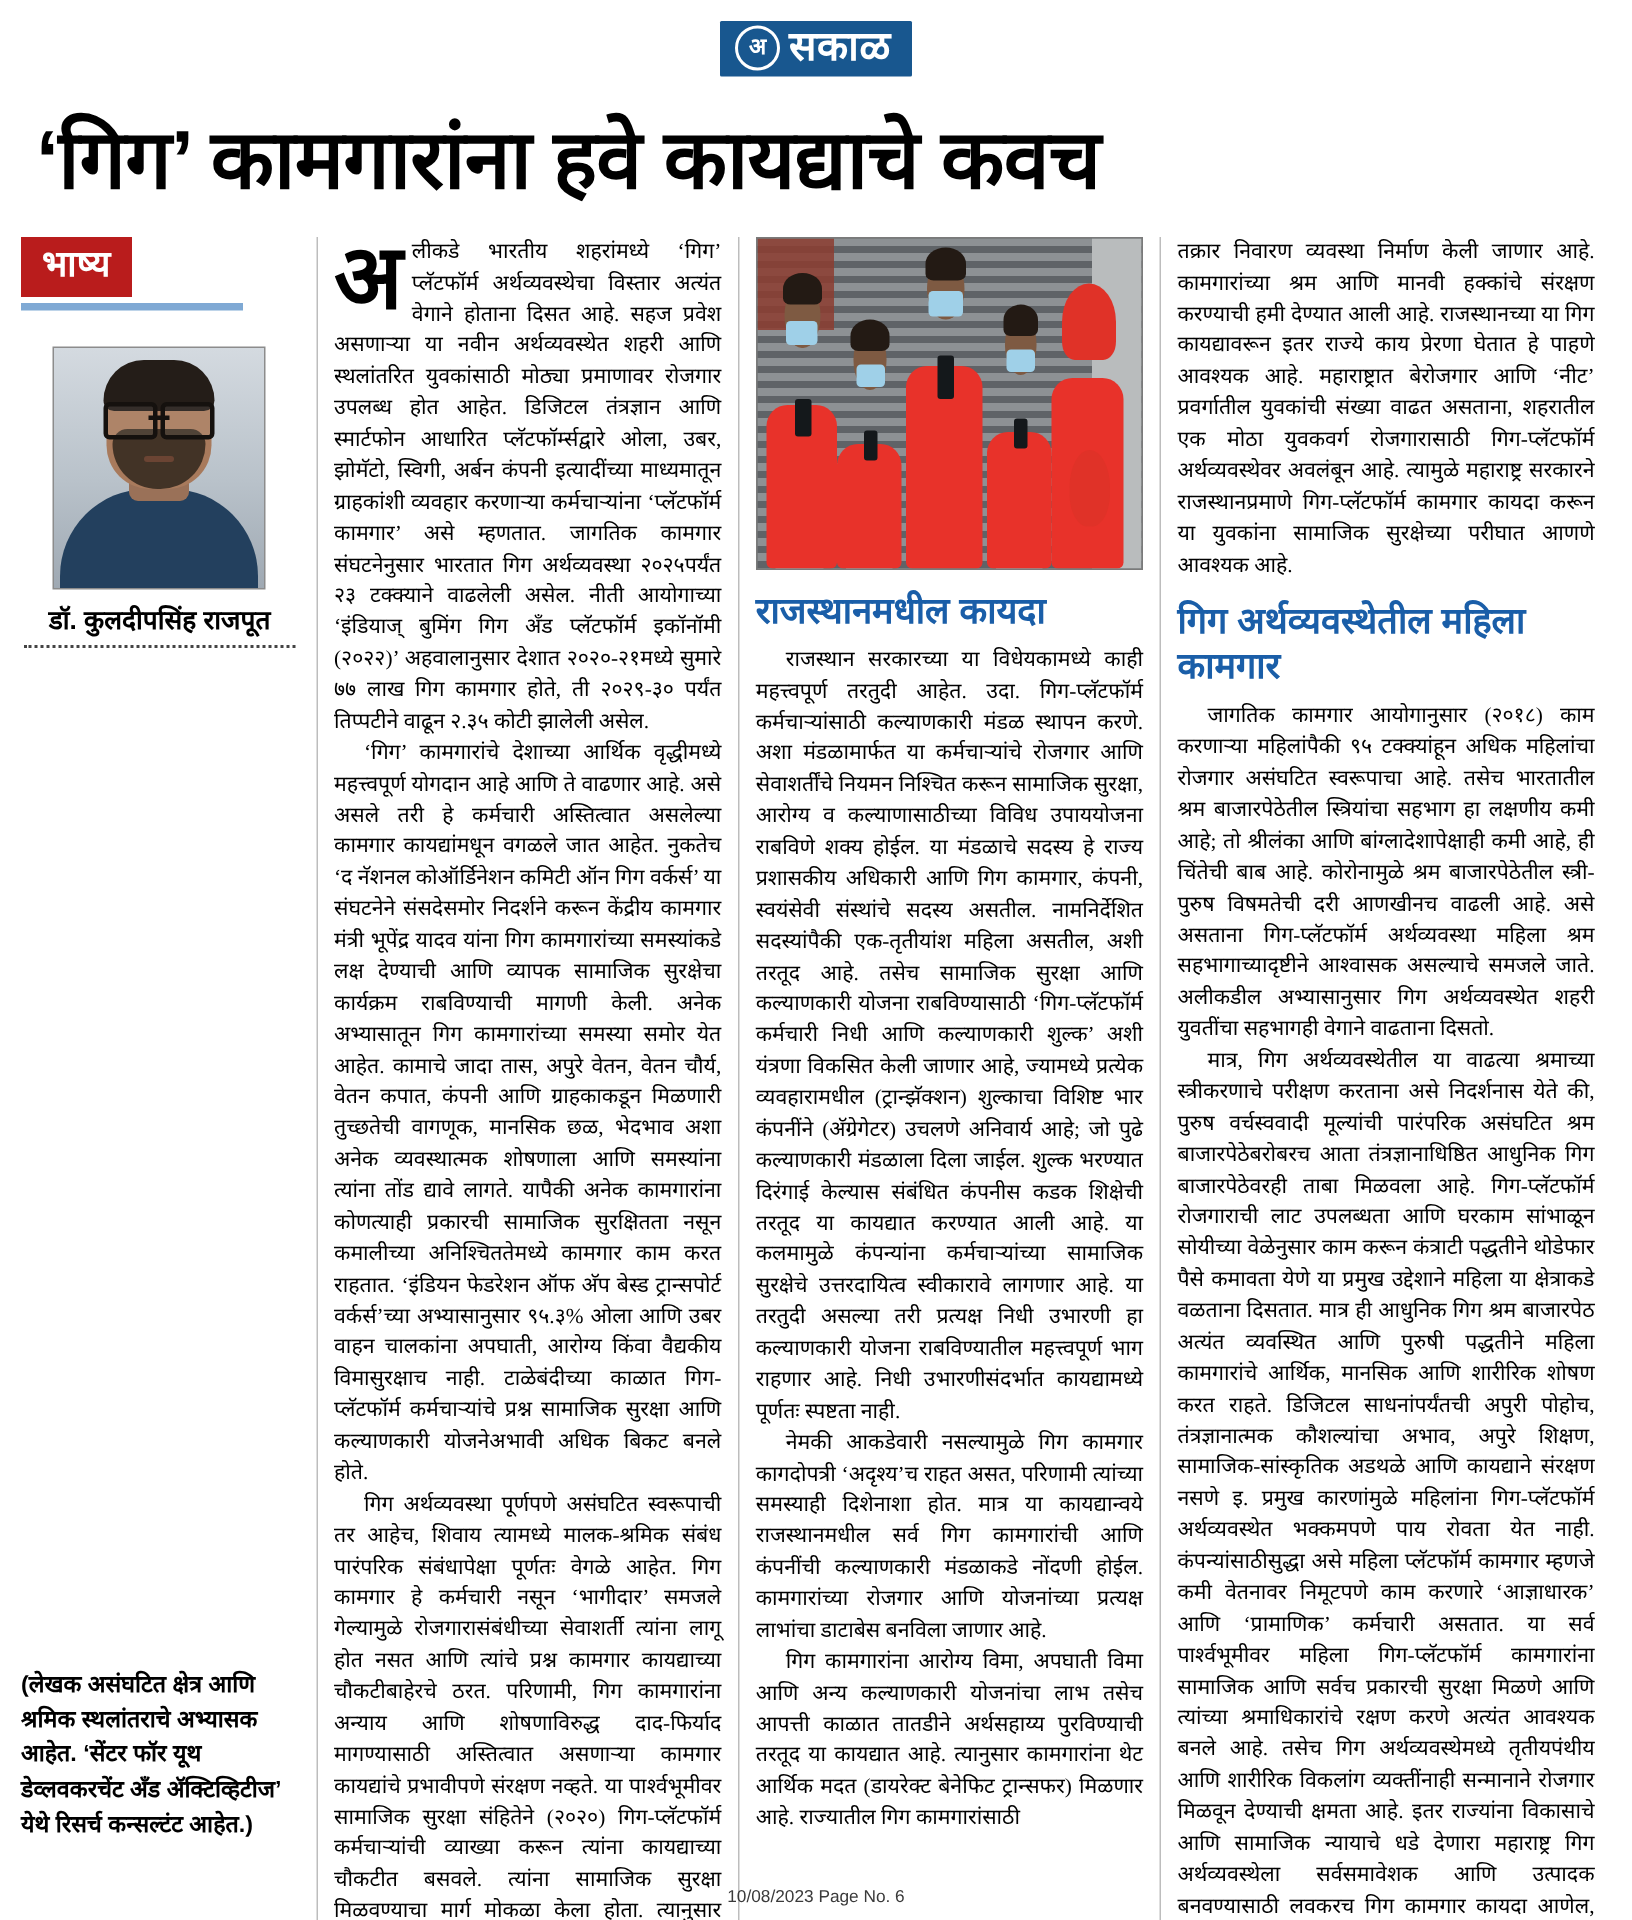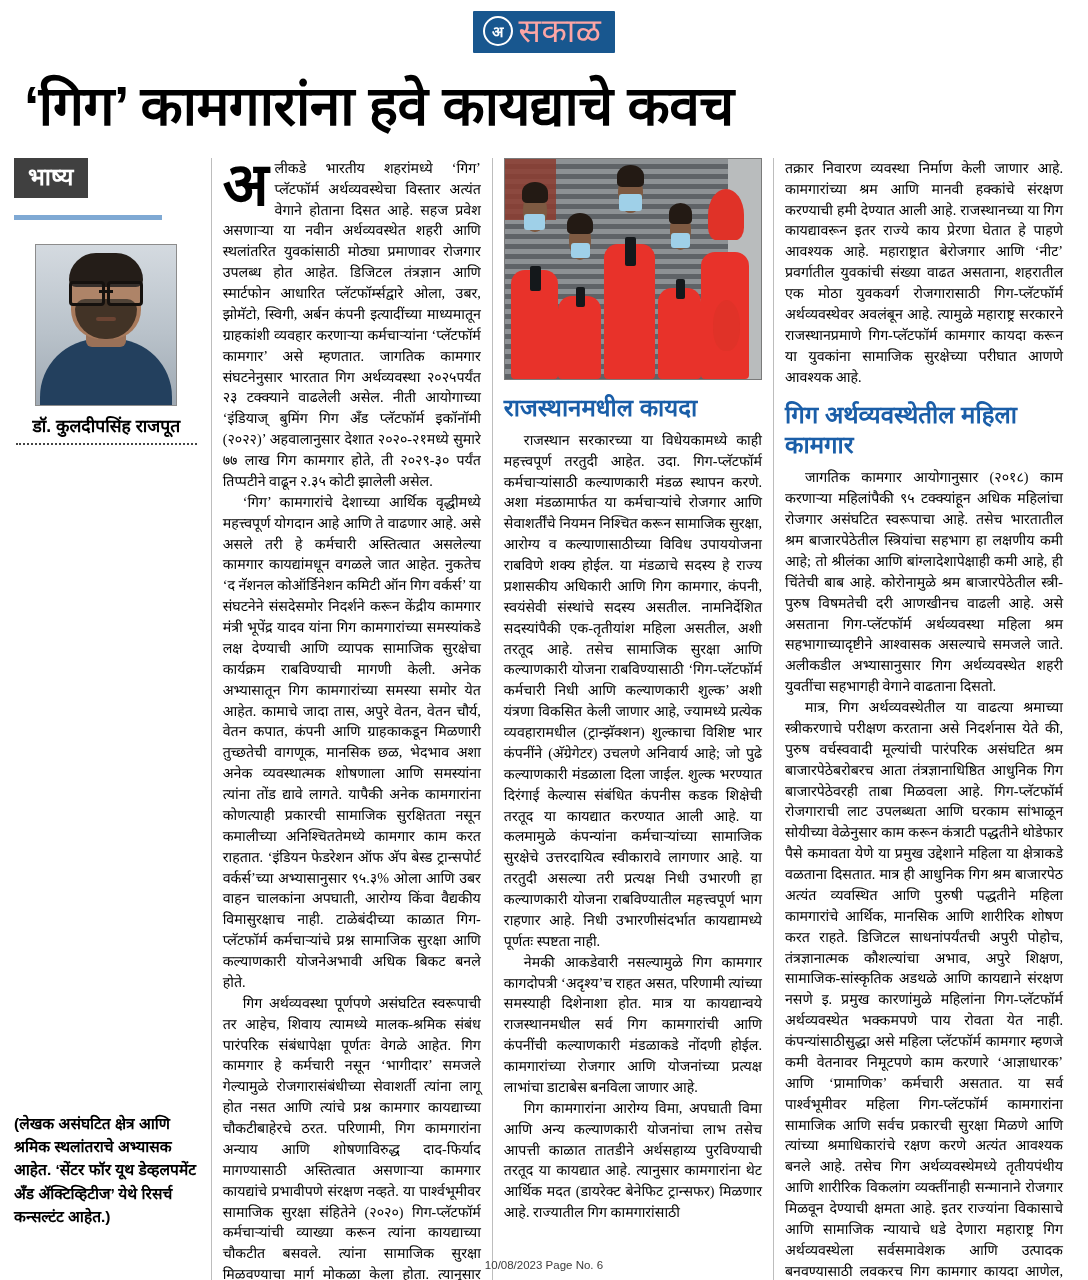--- a/index.html
+++ b/index.html
@@ -42,23 +42,23 @@
     display: flex;
     align-items: center;
     justify-content: center;
     color: #ffffff;
     font-size: 15px;
     font-weight: bold;
     line-height: 1;
     font-family: "Liberation Sans", sans-serif;
   }
   .logo-text {
-    color: #fca5a5;
-    font-size: 33px;
-    font-weight: normal;
+    color: #ffffff;
+    font-size: 27px;
+    font-weight: bold;
     letter-spacing: 0.5px;
     font-family: "Liberation Sans", sans-serif;
     line-height: 1.05;
   }
 
   
   .headline {
     text-align: left;
     font-size: 55px;
     font-weight: bold;
@@ -96,29 +96,29 @@
   .col-body {
     width: 282px;
     padding: 0 11px;
   }
   .col-body.wide {
     width: 302px;
   }
 
   
   .bhashya-banner {
-    background: #404040;
+    background: #b91c1c;
     color: #ffffff;
     font-family: "Liberation Sans", sans-serif;
     font-weight: bold;
     font-size: 24px;
     padding: 6px 14px 8px 14px;
     display: inline-block;
     line-height: 1.1;
-    margin-bottom: 17px;
+    margin-bottom: 4px;
   }
   .bhashya-underline {
     height: 5px;
     background: #7fa9d4;
     width: 148px;
     margin-bottom: 24px;
   }
   .author-photo {
     width: 140px;
     height: 160px;
@@ -450,17 +450,17 @@
 
   <div class="col col-body wide">
     <p class="body first">तक्रार निवारण व्यवस्था निर्माण केली जाणार आहे. कामगारांच्या श्रम आणि मानवी हक्कांचे संरक्षण करण्याची हमी देण्यात आली आहे. राजस्थानच्या या गिग कायद्यावरून इतर राज्ये काय प्रेरणा घेतात हे पाहणे आवश्यक आहे. महाराष्ट्रात बेरोजगार आणि ‘नीट’ प्रवर्गातील युवकांची संख्या वाढत असताना, शहरातील एक मोठा युवकवर्ग रोजगारासाठी गिग-प्लॅटफॉर्म अर्थव्यवस्थेवर अवलंबून आहे. त्यामुळे महाराष्ट्र सरकारने राजस्थानप्रमाणे गिग-प्लॅटफॉर्म कामगार कायदा करून या युवकांना सामाजिक सुरक्षेच्या परीघात आणणे आवश्यक आहे.</p>
     <h2 class="subhead">गिग अर्थव्यवस्थेतील महिला कामगार</h2>
     <p class="body">जागतिक कामगार आयोगानुसार (२०१८) काम करणाऱ्या महिलांपैकी ९५ टक्क्यांहून अधिक महिलांचा रोजगार असंघटित स्वरूपाचा आहे. तसेच भारतातील श्रम बाजारपेठेतील स्त्रियांचा सहभाग हा लक्षणीय कमी आहे; तो श्रीलंका आणि बांग्लादेशापेक्षाही कमी आहे, ही चिंतेची बाब आहे. कोरोनामुळे श्रम बाजारपेठेतील स्त्री-पुरुष विषमतेची दरी आणखीनच वाढली आहे. असे असताना गिग-प्लॅटफॉर्म अर्थव्यवस्था महिला श्रम सहभागाच्यादृष्टीने आश्वासक असल्याचे समजले जाते. अलीकडील अभ्यासानुसार गिग अर्थव्यवस्थेत शहरी युवतींचा सहभागही वेगाने वाढताना दिसतो.</p>
     <p class="body">मात्र, गिग अर्थव्यवस्थेतील या वाढत्या श्रमाच्या स्त्रीकरणाचे परीक्षण करताना असे निदर्शनास येते की, पुरुष वर्चस्ववादी मूल्यांची पारंपरिक असंघटित श्रम बाजारपेठेबरोबरच आता तंत्रज्ञानाधिष्ठित आधुनिक गिग बाजारपेठेवरही ताबा मिळवला आहे. गिग-प्लॅटफॉर्म रोजगाराची लाट उपलब्धता आणि घरकाम सांभाळून सोयीच्या वेळेनुसार काम करून कंत्राटी पद्धतीने थोडेफार पैसे कमावता येणे या प्रमुख उद्देशाने महिला या क्षेत्राकडे वळताना दिसतात. मात्र ही आधुनिक गिग श्रम बाजारपेठ अत्यंत व्यवस्थित आणि पुरुषी पद्धतीने महिला कामगारांचे आर्थिक, मानसिक आणि शारीरिक शोषण करत राहते. डिजिटल साधनांपर्यंतची अपुरी पोहोच, तंत्रज्ञानात्मक कौशल्यांचा अभाव, अपुरे शिक्षण, सामाजिक-सांस्कृतिक अडथळे आणि कायद्याने संरक्षण नसणे इ. प्रमुख कारणांमुळे महिलांना गिग-प्लॅटफॉर्म अर्थव्यवस्थेत भक्कमपणे पाय रोवता येत नाही. कंपन्यांसाठीसुद्धा असे महिला प्लॅटफॉर्म कामगार म्हणजे कमी वेतनावर निमूटपणे काम करणारे ‘आज्ञाधारक’ आणि ‘प्रामाणिक’ कर्मचारी असतात. या सर्व पार्श्वभूमीवर महिला गिग-प्लॅटफॉर्म कामगारांना सामाजिक आणि सर्वच प्रकारची सुरक्षा मिळणे आणि त्यांच्या श्रमाधिकारांचे रक्षण करणे अत्यंत आवश्यक बनले आहे. तसेच गिग अर्थव्यवस्थेमध्ये तृतीयपंथीय आणि शारीरिक विकलांग व्यक्तींनाही सन्मानाने रोजगार मिळवून देण्याची क्षमता आहे. इतर राज्यांना विकासाचे आणि सामाजिक न्यायाचे धडे देणारा महाराष्ट्र गिग अर्थव्यवस्थेला सर्वसमावेशक आणि उत्पादक बनवण्यासाठी लवकरच गिग कामगार कायदा आणेल, अशी आशा आहे.</p>
   </div>
 
 </div>
 
-<div class="author-bio">(लेखक असंघटित क्षेत्र आणि श्रमिक स्थलांतराचे अभ्यासक आहेत. ‘सेंटर फॉर यूथ डेव्हलपमेंट अँड ॲक्टिव्हिटीज’ येथे रिसर्च कन्सल्टंट आहेत.)</div>
+<div class="author-bio">(लेखक असंघटित क्षेत्र आणि श्रमिक स्थलांतराचे अभ्यासक आहेत. ‘सेंटर फॉर यूथ डेव्लवकरचेंट अँड ॲक्टिव्हिटीज’ येथे रिसर्च कन्सल्टंट आहेत.)</div>
 
 <div class="footer">
   <div>10/08/2023  Page No. 6</div>
 </div>
 
 </body></html>

